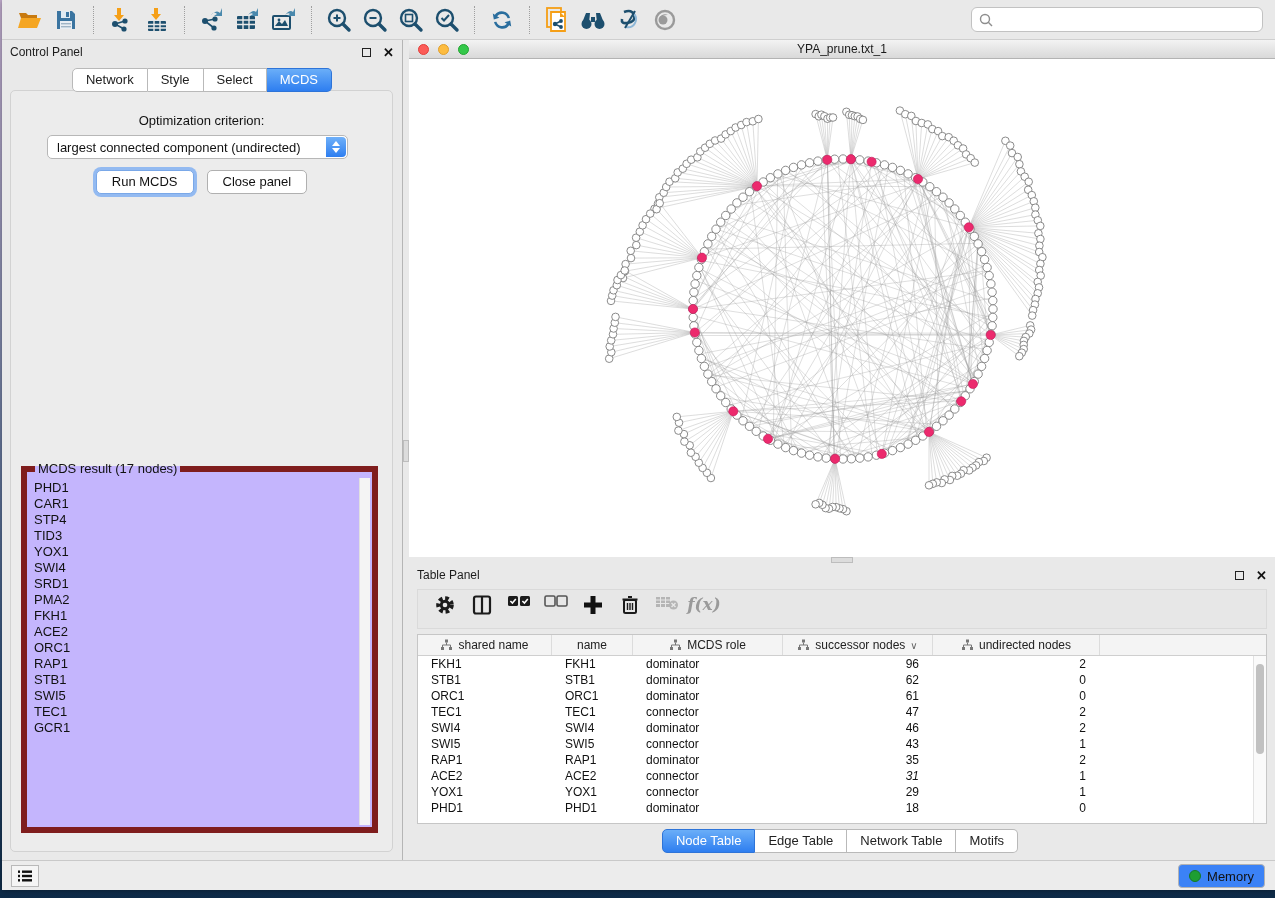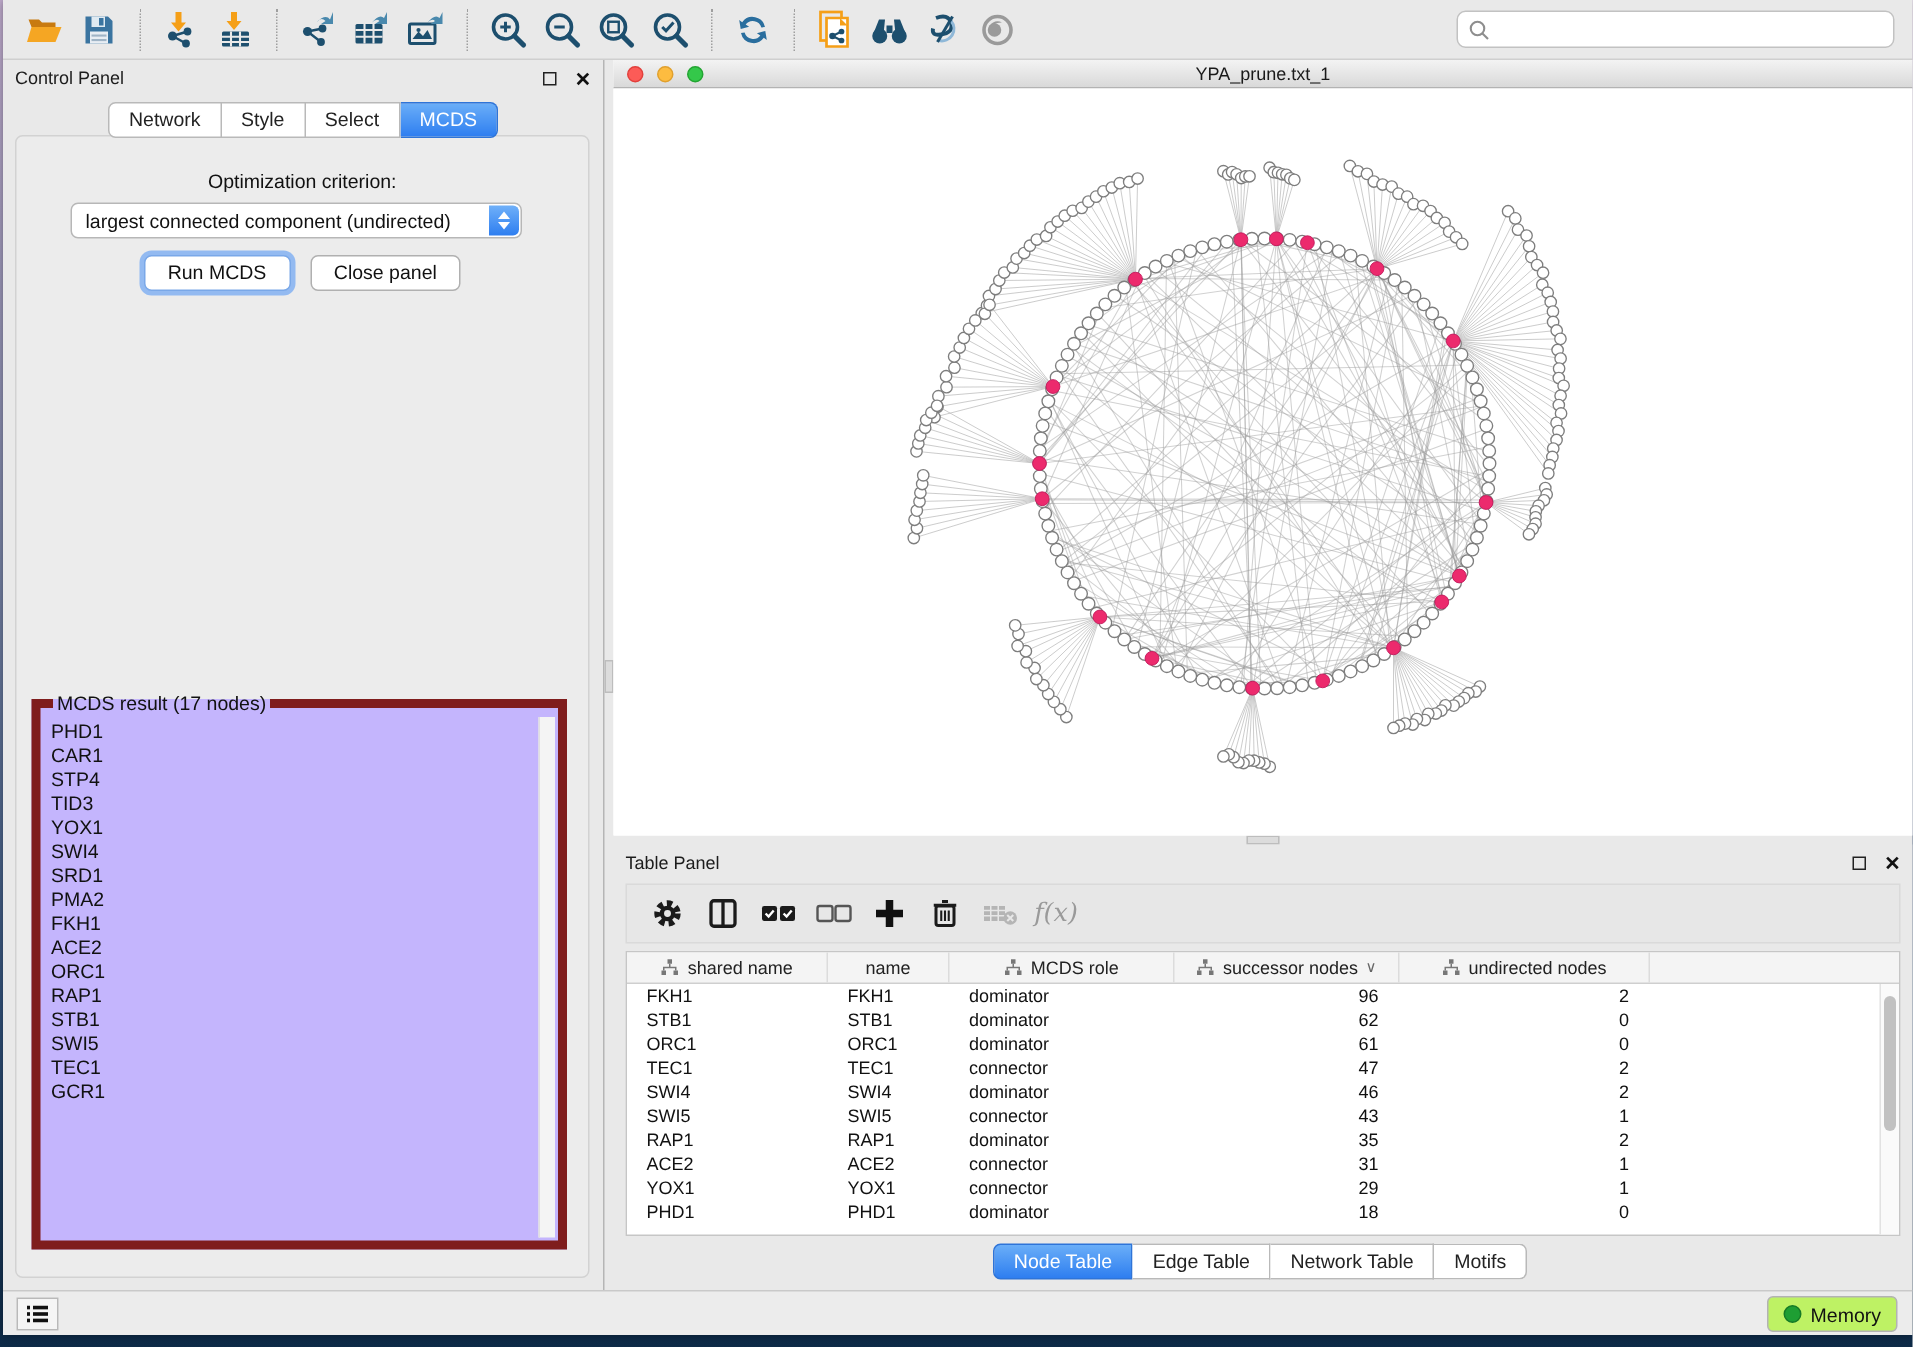--- a/index.html
+++ b/index.html
@@ -98,22 +98,22 @@
   .light.g { background:#34c84a; border:1px solid #23a532; }
   .net-canvas { position:absolute; left:0; right:0; top:19px; bottom:0;
     background:#fff; overflow:hidden; }
 
   
   .table-panel { position:absolute; left:407px; right:0; top:563px; bottom:30px;
     background:#e9e9e9; }
   .tp-toolbar { position:absolute; left:8px; right:8px; top:26px; height:40px;
     background:#e7e7e7; border:1px solid #dadada;
     display:flex; align-items:center; gap:7px; padding-left:12px; }
-  .tp-btn { width:30px; height:30px; display:flex; align-items:center;
-    justify-content:center; }
+  .tp-btn { width:30px; height:30px; display:flex; 
+    justify-content:center;font-weight:bold; }
   .fx { font-family:"DejaVu Serif", serif; font-style:italic; font-size:17px;
     color:#9a9a9a; }
   .tbl { position:absolute; left:8px; right:8px; top:71px; bottom:36px;
     background:#fff; border:1px solid #c6c6c6; }
   .tbl-head { display:flex; height:21px; background:#f4f4f4;
     border-bottom:1px solid #cfcfcf; }
   .th { display:flex; align-items:center; justify-content:center; gap:5px;
     font-size:12px; color:#222; border-right:1px solid #dcdcdc; height:100%; }
   .th .chev { color:#666; font-size:10px; }
   .tbl-body { position:absolute; left:0; right:13px; top:21px; bottom:0;
@@ -129,21 +129,21 @@
   .tp-tabbar { position:absolute; bottom:7px; left:0; right:4px;
     display:flex; justify-content:center; }
 
   
   .statusbar { position:absolute; left:0; right:0; bottom:0; height:30px;
     background:#ececec; border-top:1px solid #c9c9c9; }
   .list-btn { position:absolute; left:9px; top:4px; width:28px; height:22px;
     background:#f5f5f5; border:1px solid #b9b9b9;
     display:flex; align-items:center; justify-content:center; }
   .mem-btn { position:absolute; right:10px; top:3px; height:24px;
-    background:#bef264; border:1px solid #b3b3b3; border-radius:4px;
+    background:#3b82f6; border:1px solid #b3b3b3; border-radius:4px;
     display:flex; align-items:center; gap:6px; padding:0 10px;
     font-size:13px; color:#111; }
   .mem-dot { width:12px; height:12px; border-radius:50%;
     background:#1e9e33; border:1px solid #157a26; }
 </style>
 </head>
 <body>
 
 <div class="app">
 
@@ -1164,21 +1164,21 @@
             <div class="td txt" style="width: 134px;">RAP1</div>
             <div class="td txt" style="width: 81px;">RAP1</div>
             <div class="td txt" style="width: 150px;">dominator</div>
             <div class="td num" style="width: 150px;">35</div>
             <div class="td num" style="width: 167px;">2</div>
           </div>
           <div class="tr">
             <div class="td txt" style="width: 134px;">ACE2</div>
             <div class="td txt" style="width: 81px;">ACE2</div>
             <div class="td txt" style="width: 150px;">connector</div>
-            <div class="td num" style="width: 150px;">31</div>
+            <div class="td num" style="width: 150px; font-style: italic;">31</div>
             <div class="td num" style="width: 167px;">1</div>
           </div>
           <div class="tr">
             <div class="td txt" style="width: 134px;">YOX1</div>
             <div class="td txt" style="width: 81px;">YOX1</div>
             <div class="td txt" style="width: 150px;">connector</div>
             <div class="td num" style="width: 150px;">29</div>
             <div class="td num" style="width: 167px;">1</div>
           </div>
           <div class="tr">

